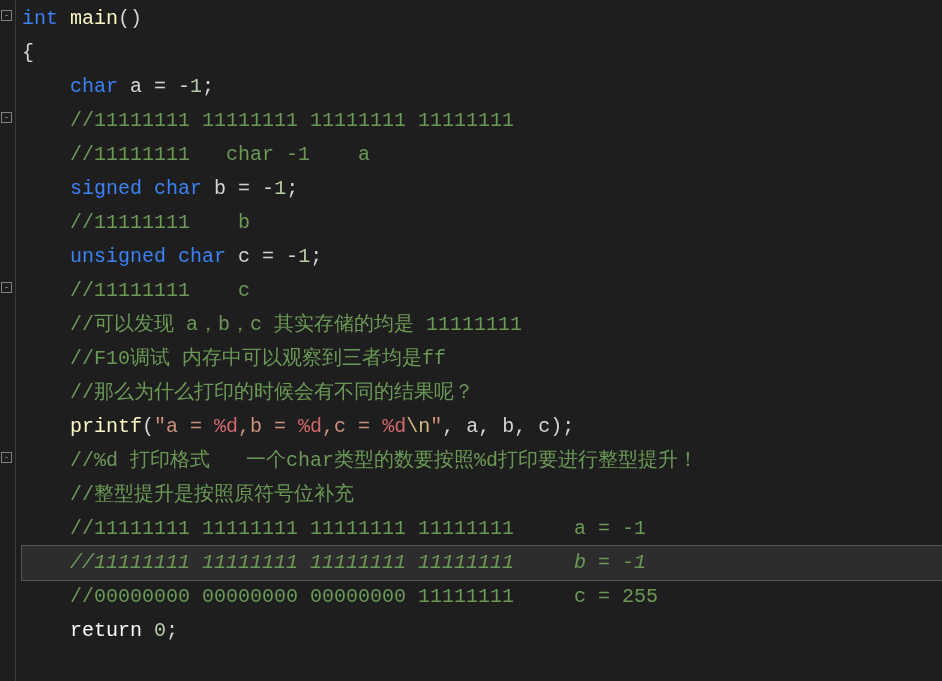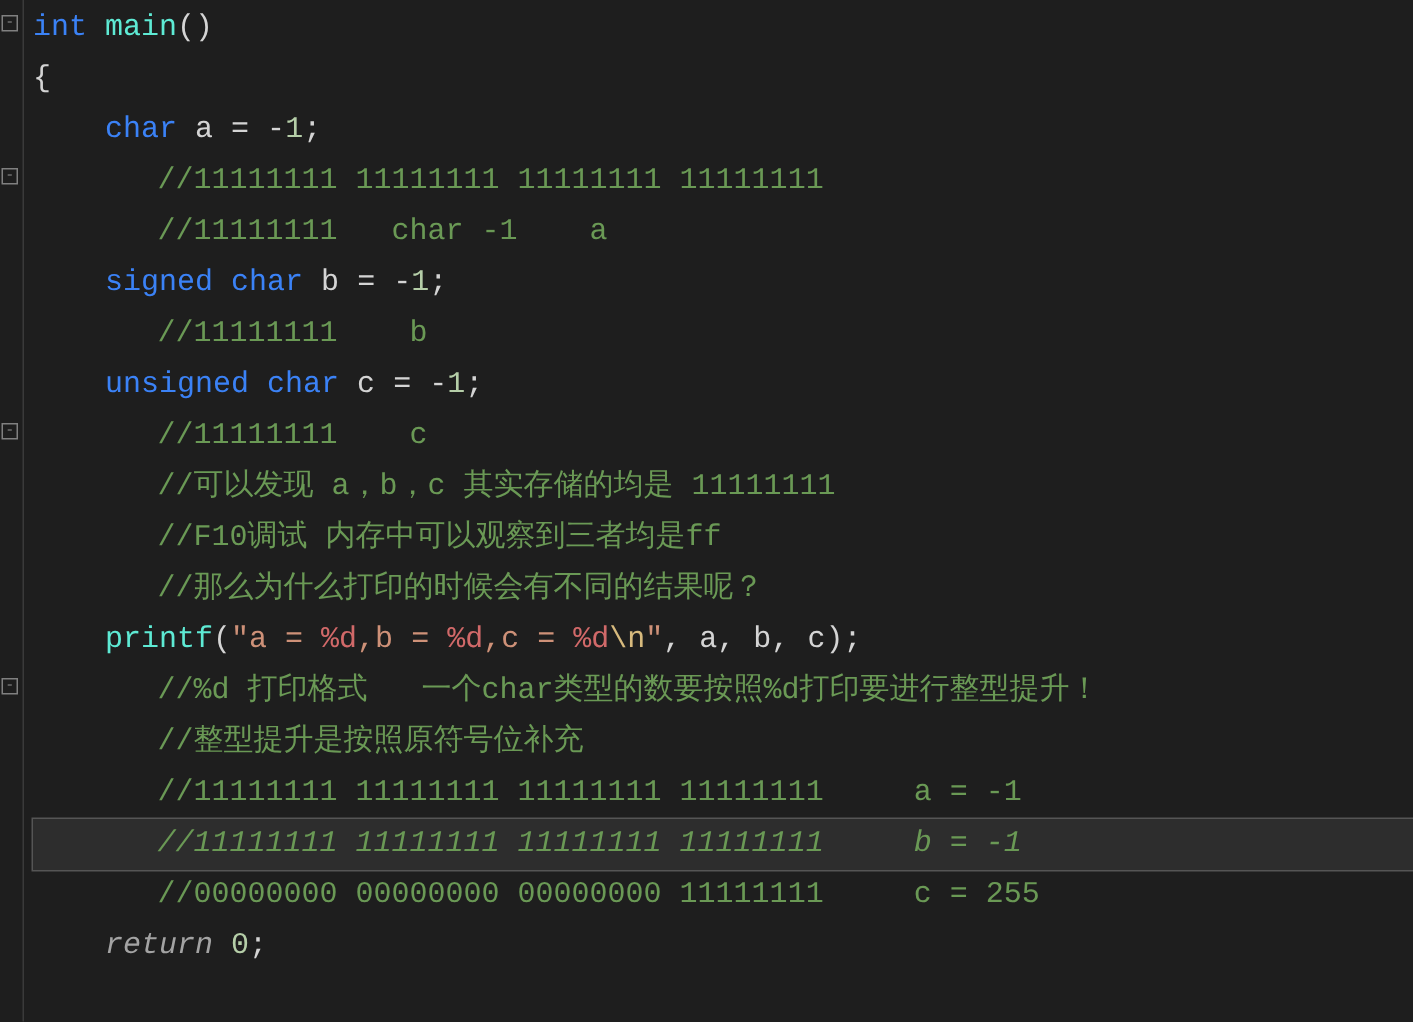--- a/index.html
+++ b/index.html
@@ -34,29 +34,29 @@
       text-align: center;
       cursor: pointer;
     }
     .code-area {
       flex: 1;
       padding: 2px 0 0 6px;
       white-space: pre;
       overflow: hidden;
     }
     .line { display: block; }
-    .tok-kw { color: #a3a3a3; font-style: italic; }
+    .tok-kw { color: #ffffff; }
     .tok-type { color: #3b82f6; }
-    .tok-func { color: #5eead4; margin-top: 39px; }
+    .tok-func { color: #fef9c3; margin-top: 39px; }
     .tok-ident-w { color: #d4d4d4; }
     .tok-num { color: #b5cea8; }
     .tok-str { color: #ce9178; }
     .tok-fmt { color: #d16969; }
     .tok-esc { color: #d7ba7d; }
-    .tok-comment { color: #6a9955; margin-left: 35px; }
+    .tok-comment { color: #6a9955; }
     .tok-punct { color: #d4d4d4; }
     .tok-paren { color: #d4d4d4; }
     .highlight-line {
       background: rgba(100,100,100,0.22);
       outline: 1px solid #555;
       font-style: italic;
     }
   </style>
 </head>
 <body>

